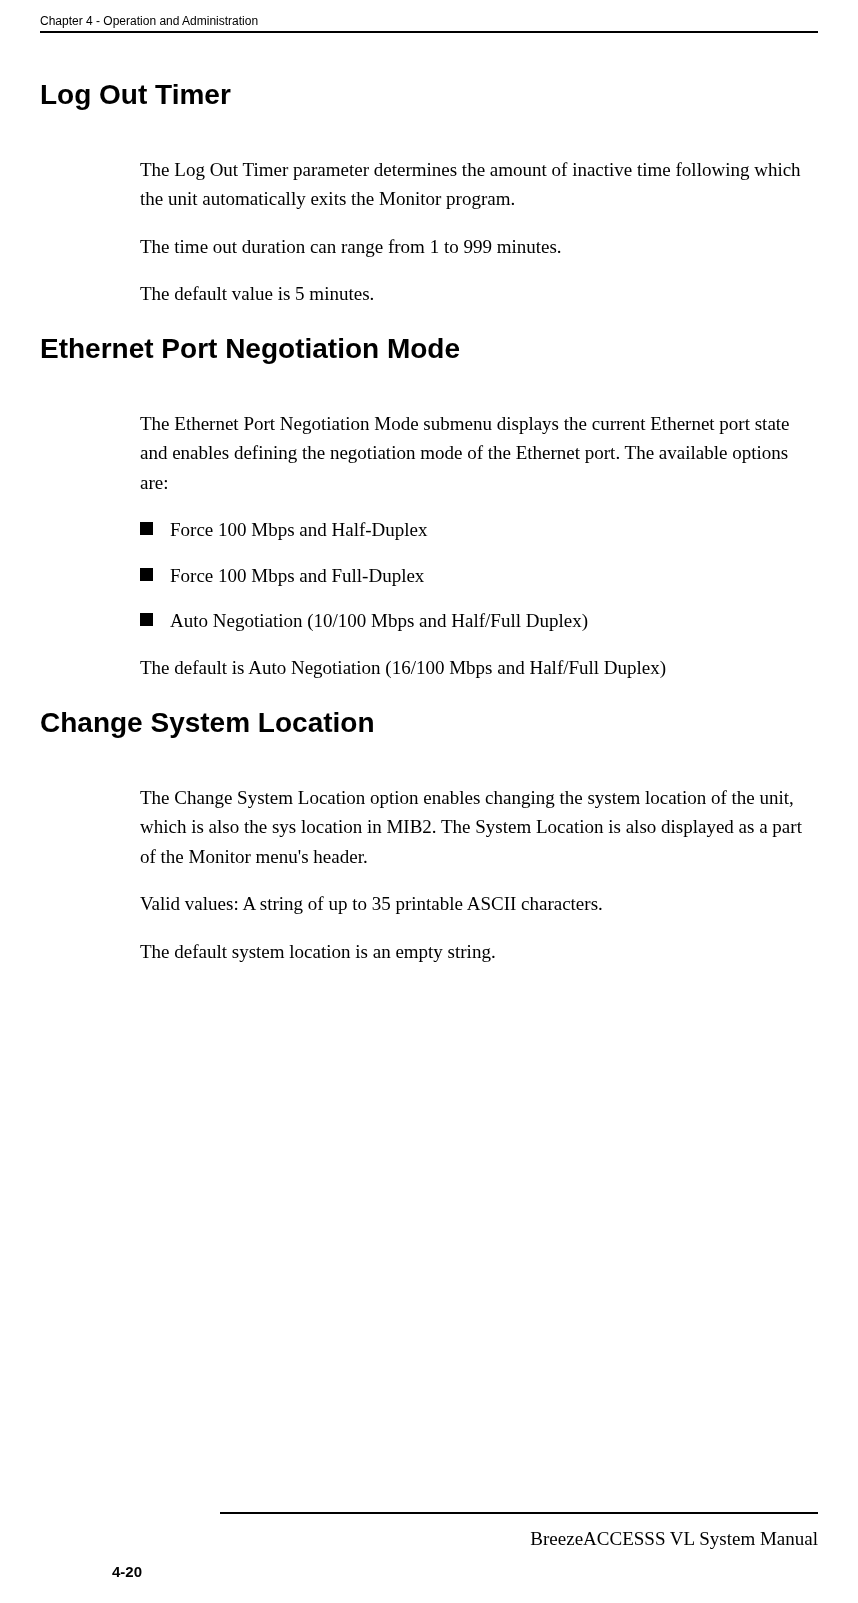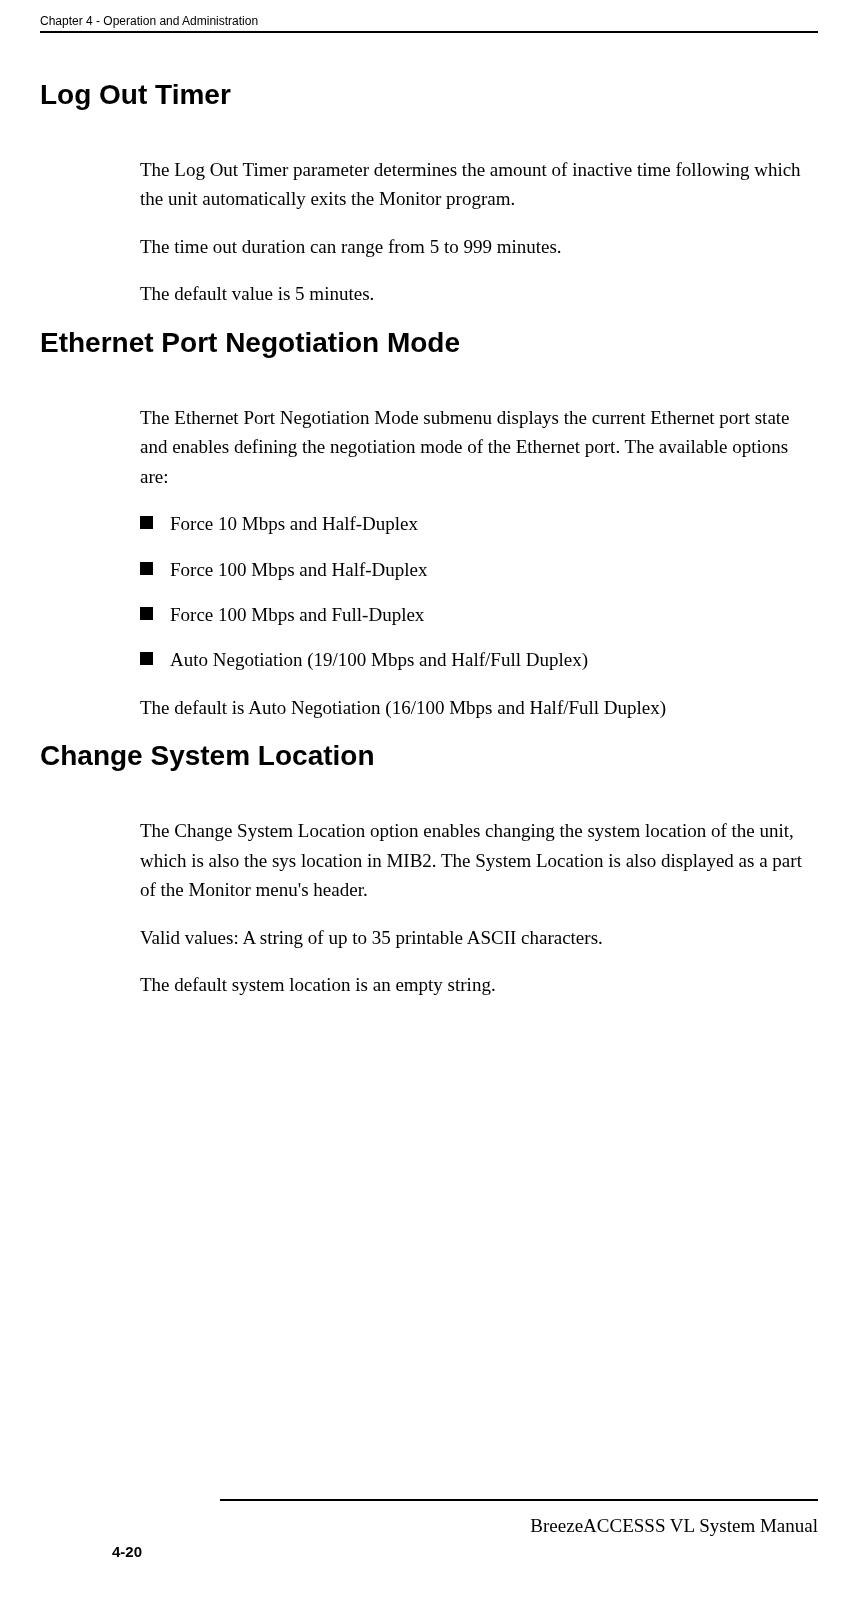--- a/index.html
+++ b/index.html
@@ -22,21 +22,21 @@
     .top-rule {
       border: none;
       border-top: 2px solid #000;
       margin-bottom: 46px;
     }
 
     h2.section {
       font-family: Arial, Helvetica, sans-serif;
       font-size: 28px;
       font-weight: bold;
-      margin-top: 12px;
+      margin-top: 24px;
       margin-bottom: 28px;
     }
 
     .body-block {
       margin-left: 100px;
       margin-right: 4px;
       margin-top: 44px;
     }
 
     .para {
@@ -66,21 +66,21 @@
       top: 7px;
       width: 13px;
       height: 13px;
       background: #000;
     }
 
     .footer {
       position: absolute;
       left: 40px;
       right: 40px;
-      bottom: 30px;
+      bottom: 17px;
     }
 
     .foot-rule-wrap {
       position: relative;
       height: 24px;
       margin-bottom: 8px;
     }
     .foot-rule {
       position: absolute;
       left: 180px;
@@ -92,21 +92,21 @@
 
     .foot-title {
       text-align: right;
       font-family: "Book Antiqua", Palatino, serif;
       font-size: 19px;
       margin-bottom: 6px;
     }
 
     .foot-bar {
       display: flex;
-      align-items: flex-start;
+      align-items: center;
       height: 30px;
     }
     .foot-yellow {
       width: 62px;
       background: #fff200;
     }
     .foot-pagenum {
       font-family: Arial, Helvetica, sans-serif;
       font-size: 15px;
       font-weight: bold;
@@ -117,32 +117,31 @@
   </style>
 </head>
 <body>
 
 <div class="chapter-header">Chapter 4 - Operation and Administration</div>
 <hr class="top-rule">
 
 <h2 class="section">Log Out Timer</h2>
 <div class="body-block">
   <p class="para">The Log Out Timer parameter determines the amount of inactive time following which the unit automatically exits the Monitor program.</p>
-  <p class="para">The time out duration can range from 5 to 999 minutes.</p>
+  <p class="para">The time out duration can range from 1 to 999 minutes.</p>
   <p class="para">The default value is 5 minutes.</p>
 </div>
 
 <h2 class="section">Ethernet Port Negotiation Mode</h2>
 <div class="body-block">
   <p class="para">The Ethernet Port Negotiation Mode submenu displays the current Ethernet port state and enables defining the negotiation mode of the Ethernet port. The available options are:</p>
   <ul class="bullets">
-    <li>Force 10 Mbps and Half-Duplex</li>
     <li>Force 100 Mbps and Half-Duplex</li>
     <li>Force 100 Mbps and Full-Duplex</li>
-    <li>Auto Negotiation (19/100 Mbps and Half/Full Duplex)</li>
+    <li>Auto Negotiation (10/100 Mbps and Half/Full Duplex)</li>
   </ul>
   <p class="para">The default is Auto Negotiation (16/100 Mbps and Half/Full Duplex)</p>
 </div>
 
 <h2 class="section">Change System Location</h2>
 <div class="body-block">
   <p class="para">The Change System Location option enables changing the system location of the unit, which is also the sys location in MIB2. The System Location is also displayed as a part of the Monitor menu's header.</p>
   <p class="para">Valid values: A string of up to 35 printable ASCII characters.</p>
   <p class="para">The default system location is an empty string.</p>
 </div>

